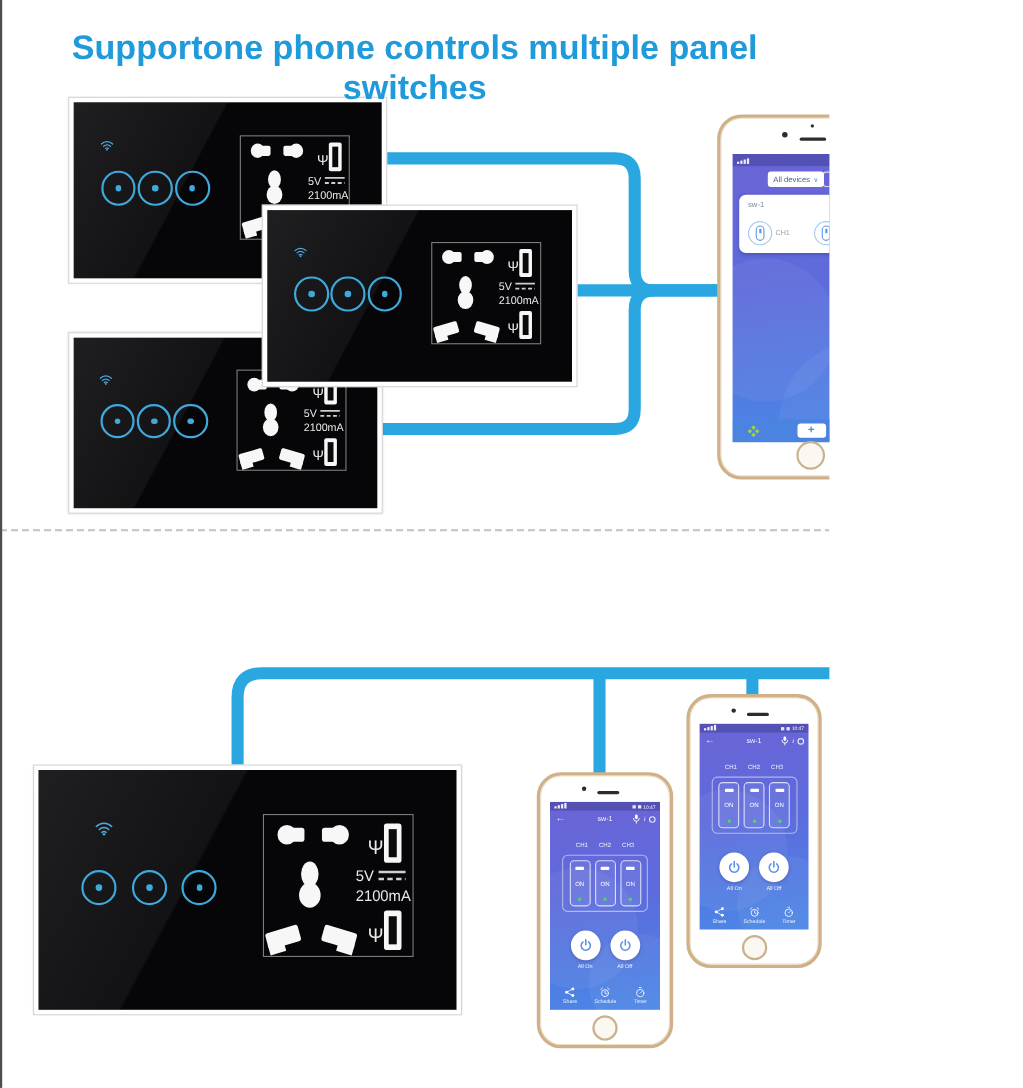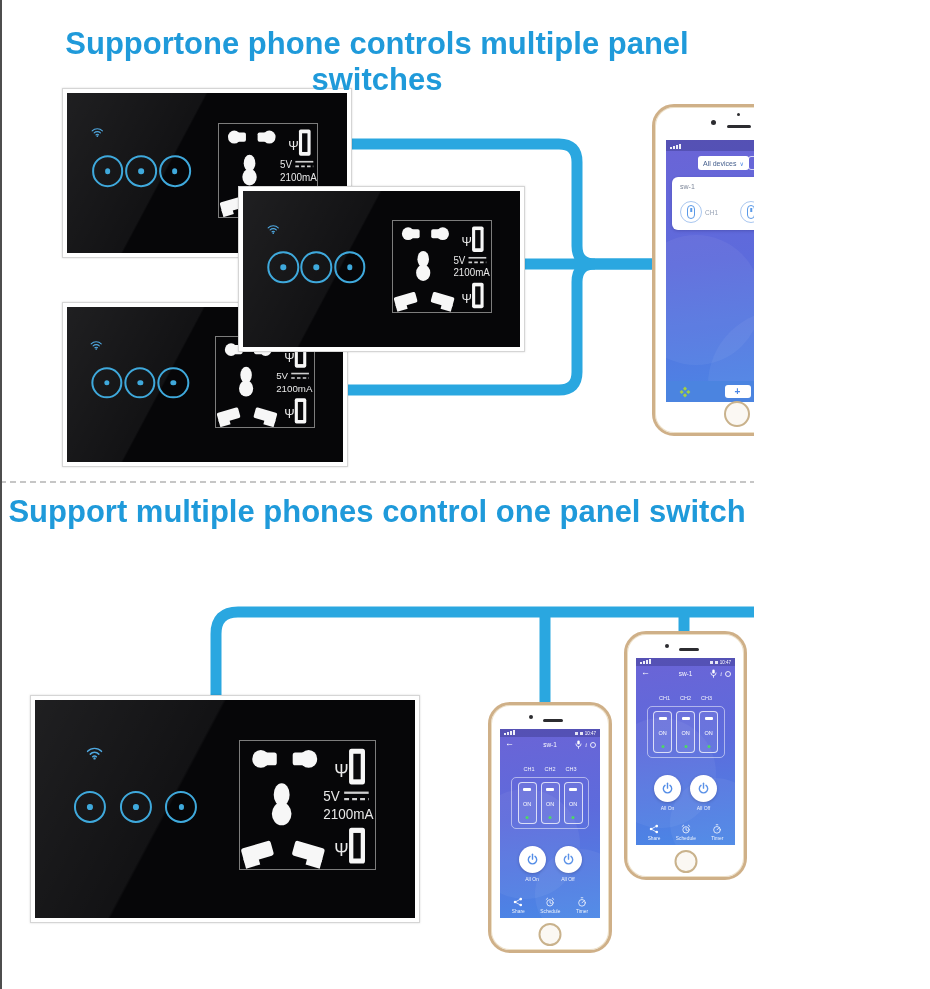--- a/index.html
+++ b/index.html
@@ -124,21 +124,20 @@
   .tab span{font-size:4.8px;color:rgba(255,255,255,.9);}
   .ic-line{stroke:rgba(255,255,255,.92);fill:none;stroke-width:1;stroke-linecap:round;}
 </style>
 </head>
 <body>
 
 <div class="canvas">
   <div class="edge-line"></div>
 
   <div class="sec-title t1">Supportone phone controls multiple panel switches</div>
-  <div class="sec-title t2">Support multiple phones control one panel switch</div>
   <div class="divider"></div>
 
   <svg class="wires" width="930" height="989" viewBox="0 0 930 989">
     <path d="M350 144 H559 Q577 144 577 162 V246 Q577 264 595 264 H662"></path>
     <path d="M345 390 H559 Q577 390 577 372 V282 Q577 264 595 264"></path>
     <path d="M520 264 H662"></path>
     <path d="M216 700 V634 Q216 612 238 612 H762"></path>
     <path d="M545 612 V708"></path>
     <path d="M684 612 V640"></path>
   </svg>

